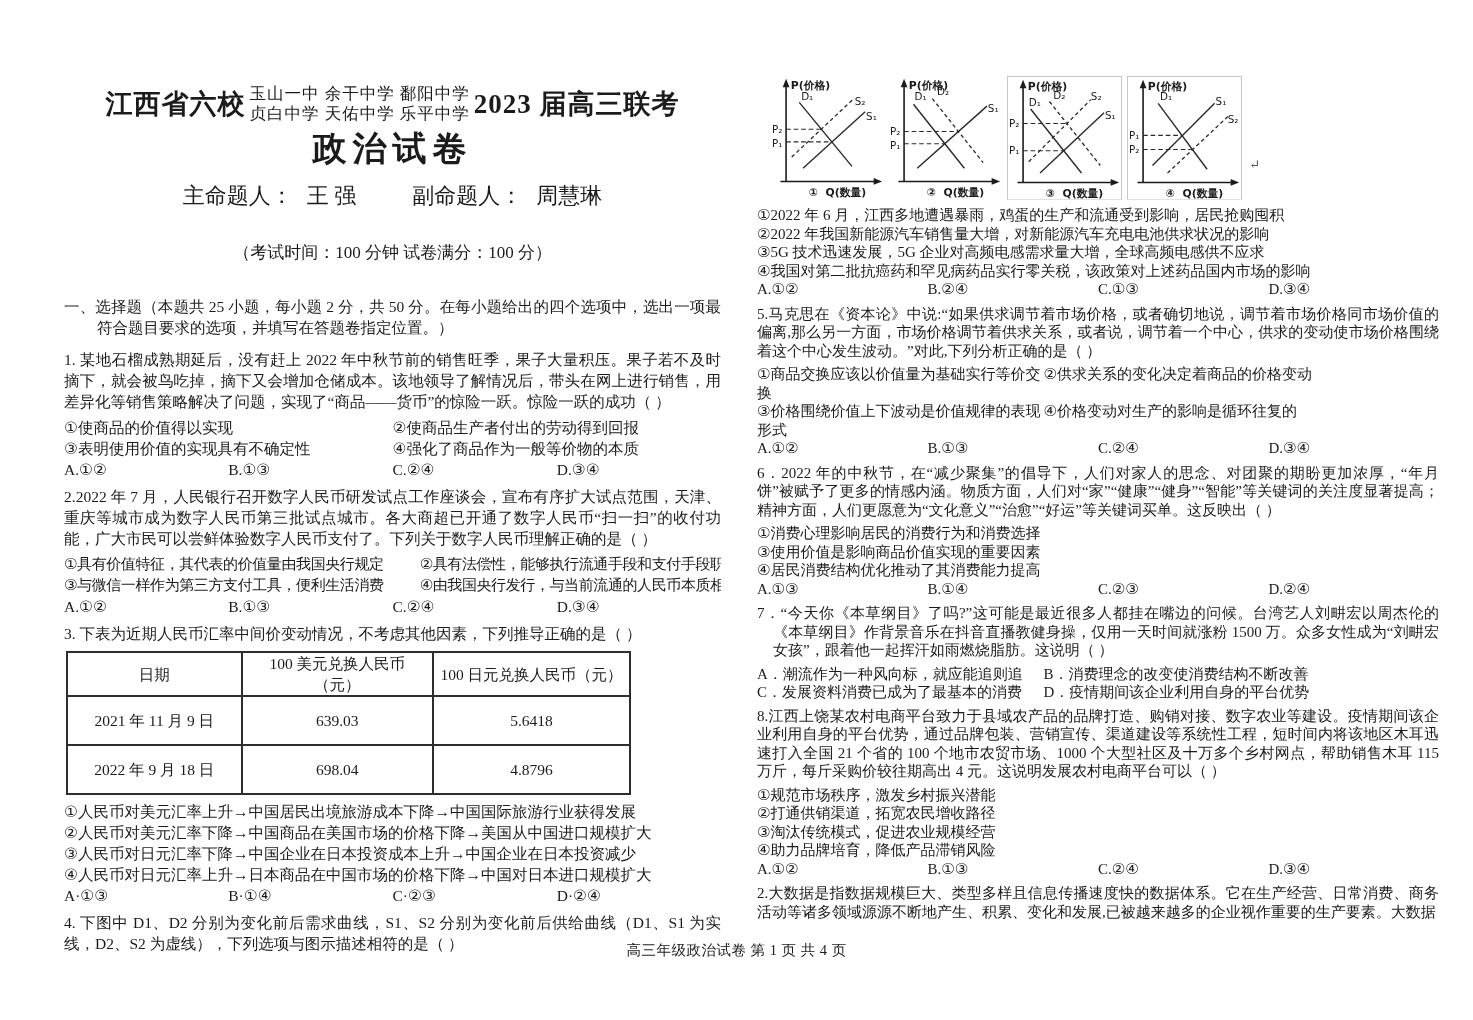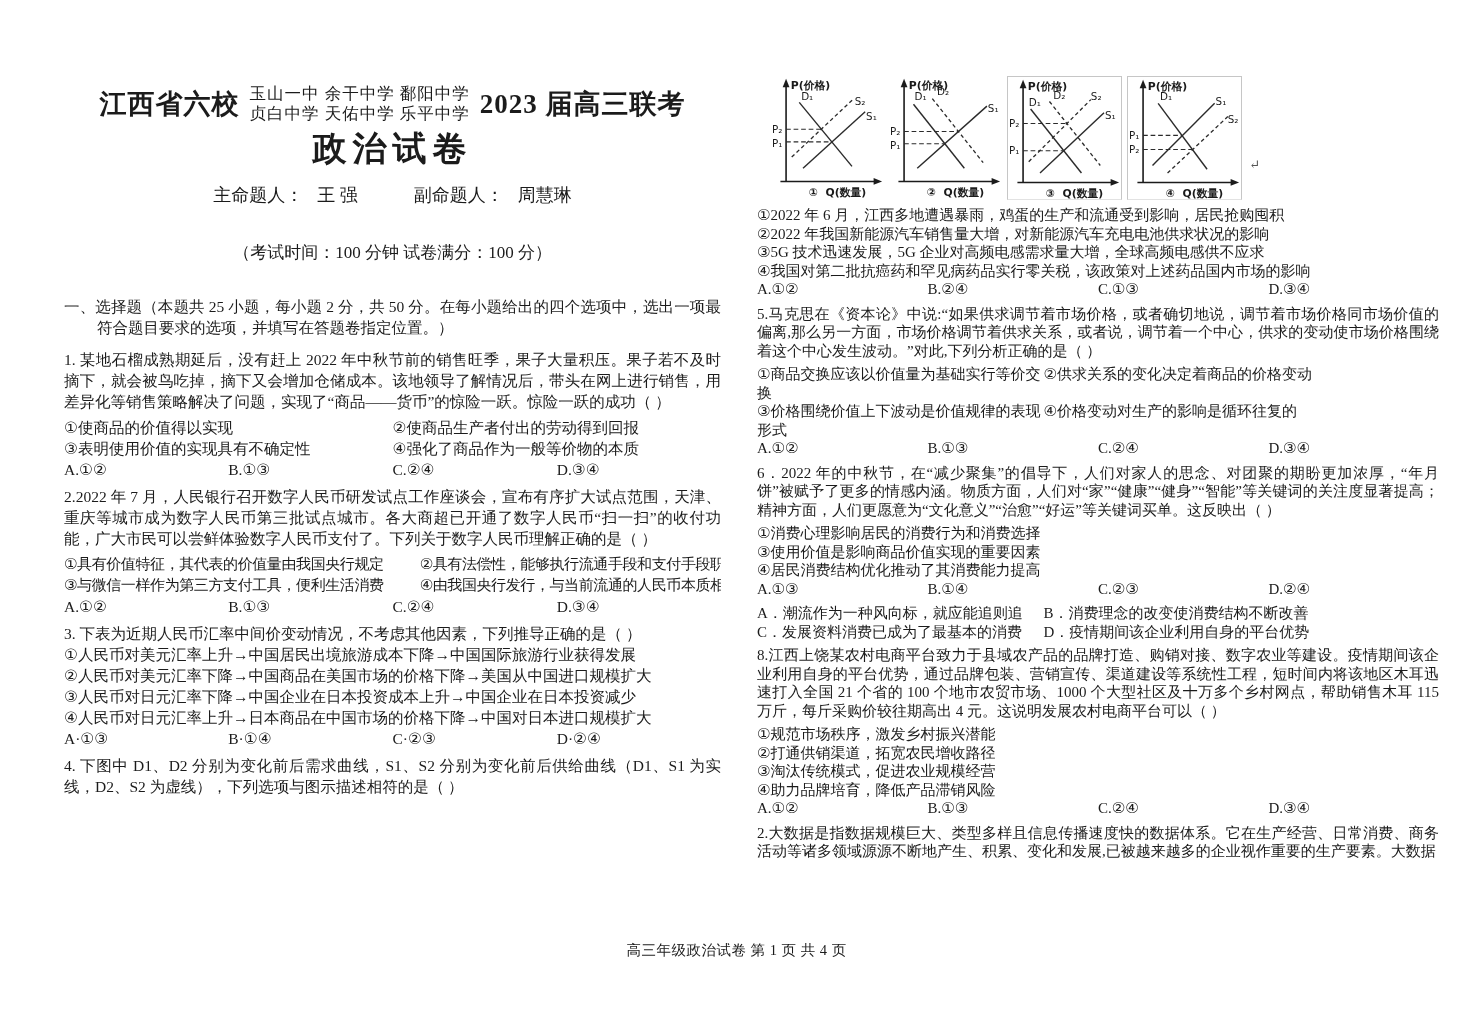--- a/index.html
+++ b/index.html
@@ -6,26 +6,26 @@
   .page{
     position:relative;width:1473px;height:1020px;background:#ffffff;
     font-family:"Liberation Serif","DejaVu Serif","DejaVu Sans",serif;
     color:#1b1b1b;overflow:hidden;margin:0 auto;
   }
   .left-col{position:absolute;left:64px;top:0;width:657px;}
   .right-col{position:absolute;left:757px;top:0;width:682px;font-size:15px;line-height:18.5px;}
   .left-col{font-size:15.5px;line-height:21px;}
 
   
-  .title-row{display:flex;justify-content:center;align-items:center;margin-top:84px;gap:10px;}
+  .title-row{display:flex;justify-content:center;align-items:center;margin-top:84px;gap:4px;}
   .big-title{font-size:27px;font-weight:bold;white-space:nowrap;letter-spacing:1px;}
   .school-stack{display:flex;flex-direction:column;align-items:center;line-height:20px;}
   .school-stack span{font-size:16.5px;font-weight:normal;white-space:nowrap;letter-spacing:1px;}
   .subject{font-size:34px;font-weight:bold;text-align:center;margin-top:14px;letter-spacing:6px;}
-  .setters{display:flex;justify-content:center;margin-top:26px;font-size:18px;}
+  .setters{display:flex;justify-content:center;margin-top:26px;font-size:22px;}
   .setters .nm{margin-right:56px;}
   .setters .lbl{margin-right:14px;}
   .exam-info{text-align:center;margin-top:36px;font-size:17px;}
 
   
   .q{margin:0 0 5px 0;text-align:justify;}
   .hang2{padding-left:33px;text-indent:-33px;}
   .hang1{padding-left:16px;text-indent:-16px;}
   .section{margin-top:33px;margin-bottom:11px;}
   .ansrow{display:grid;grid-template-columns:repeat(4,1fr);margin:0 0 6px 0;}
@@ -109,20 +109,39 @@
       <span>④由我国央行发行，与当前流通的人民币本质相同</span>
     </div>
     <div class="ansrow">
       <span>A.①②</span>
       <span>B.①③</span>
       <span>C.②④</span>
       <span>D.③④</span>
     </div>
 
     <p class="q" style="margin-bottom:0;">3.  下表为近期人民币汇率中间价变动情况，不考虑其他因素，下列推导正确的是（    ）</p>
+    <table class="rate">
+      <tbody>
+          <tr class="hd">
+        <th style="width:31%">日期</th>
+        <th style="width:34%">100 美元兑换人民币（元）</th>
+        <th style="width:35%">100 日元兑换人民币（元）</th>
+      </tr>
+      <tr class="dr">
+        <td>2021 年 11 月 9 日</td>
+        <td>639.03</td>
+        <td>5.6418</td>
+      </tr>
+      <tr class="dr">
+        <td>2022 年 9 月 18 日</td>
+        <td>698.04</td>
+        <td>4.8796</td>
+      </tr>
+    </tbody>
+      </table>
     <div class="optlist">
       <div>①人民币对美元汇率上升→中国居民出境旅游成本下降→中国国际旅游行业获得发展</div>
       <div>②人民币对美元汇率下降→中国商品在美国市场的价格下降→美国从中国进口规模扩大</div>
       <div>③人民币对日元汇率下降→中国企业在日本投资成本上升→中国企业在日本投资减少</div>
       <div>④人民币对日元汇率上升→日本商品在中国市场的价格下降→中国对日本进口规模扩大</div>
     </div>
     <div class="ansrow">
       <span>A·①③</span>
       <span>B·①④</span>
       <span>C·②③</span>
@@ -262,20 +281,21 @@
       <div>③使用价值是影响商品价值实现的重要因素</div>
       <div>④居民消费结构优化推动了其消费能力提高</div>
     </div>
     <div class="ansrow">
       <span>A.①③</span>
       <span>B.①④</span>
       <span>C.②③</span>
       <span>D.②④</span>
     </div>
 
+    <p class="q hang1">7．“今天你《本草纲目》了吗?”这可能是最近很多人都挂在嘴边的问候。台湾艺人刘畊宏以周杰伦的《本草纲目》作背景音乐在抖音直播教健身操，仅用一天时间就涨粉 1500 万。众多女性成为“刘畊宏女孩”，跟着他一起挥汗如雨燃烧脂肪。这说明（  ）</p>
     <div class="opt42">
       <span>A．潮流作为一种风向标，就应能追则追</span>
       <span>B．消费理念的改变使消费结构不断改善</span>
       <span>C．发展资料消费已成为了最基本的消费</span>
       <span>D．疫情期间该企业利用自身的平台优势</span>
     </div>
 
     <p class="q" style="margin-top:5px;">8.江西上饶某农村电商平台致力于县域农产品的品牌打造、购销对接、数字农业等建设。疫情期间该企业利用自身的平台优势，通过品牌包装、营销宣传、渠道建设等系统性工程，短时间内将该地区木耳迅速打入全国 21 个省的 100 个地市农贸市场、1000 个大型社区及十万多个乡村网点，帮助销售木耳 115 万斤，每斤采购价较往期高出 4 元。这说明发展农村电商平台可以（  ）</p>
     <div class="optlist">
       <div>①规范市场秩序，激发乡村振兴潜能</div>

